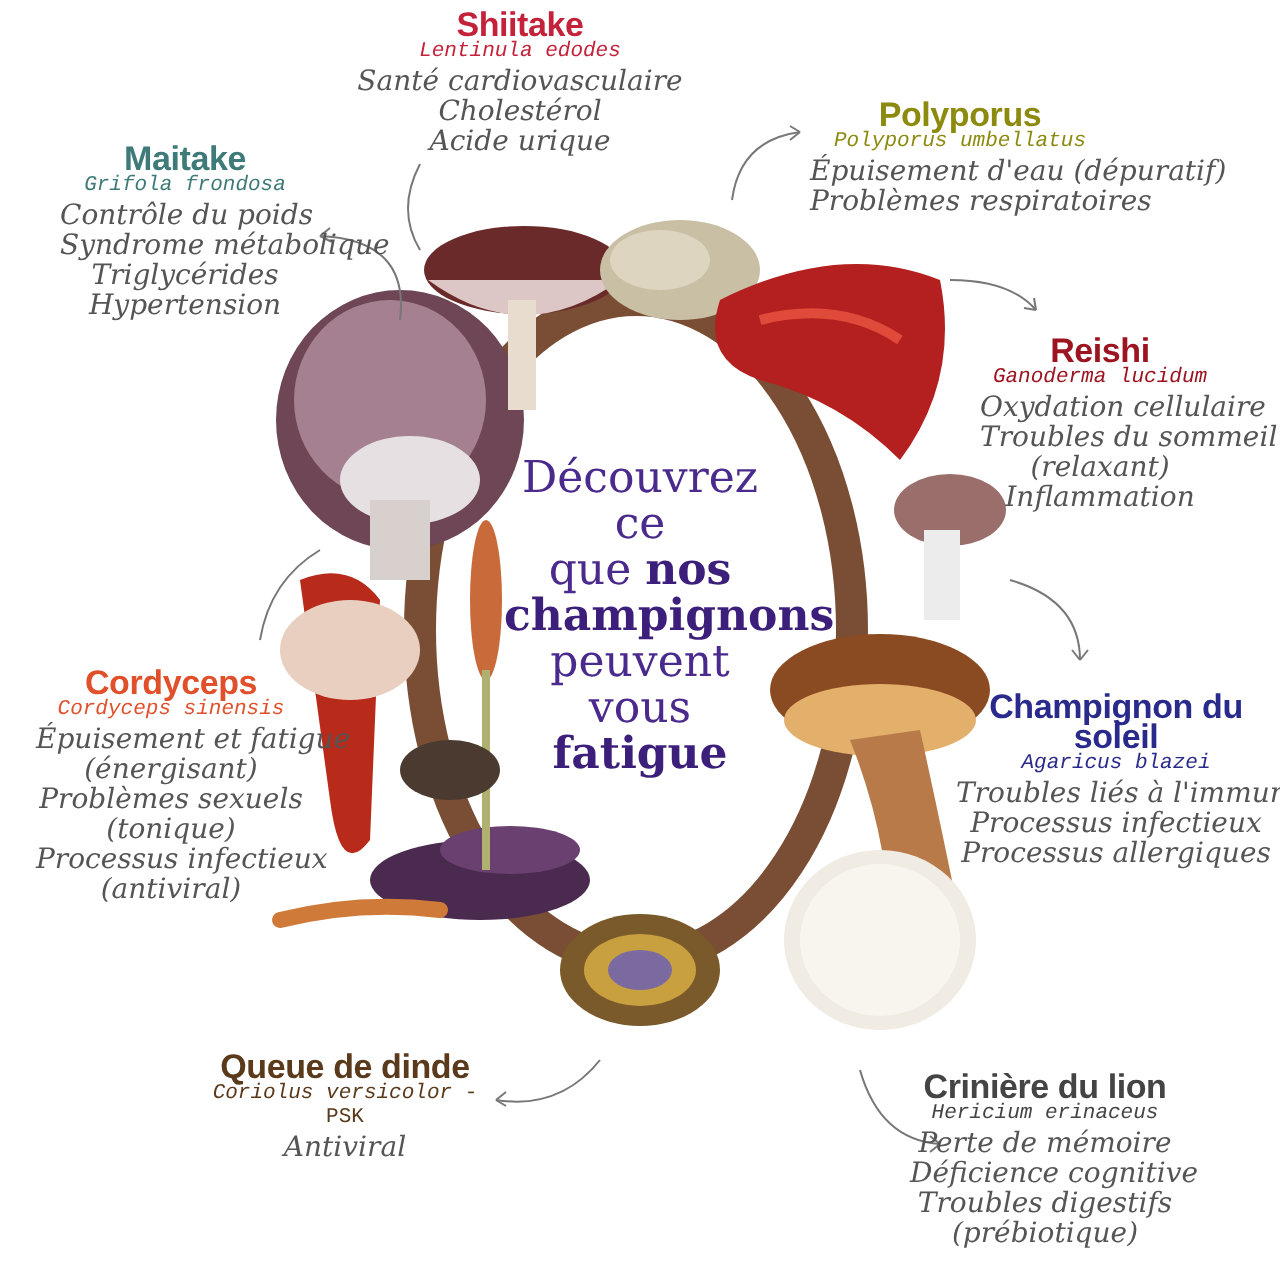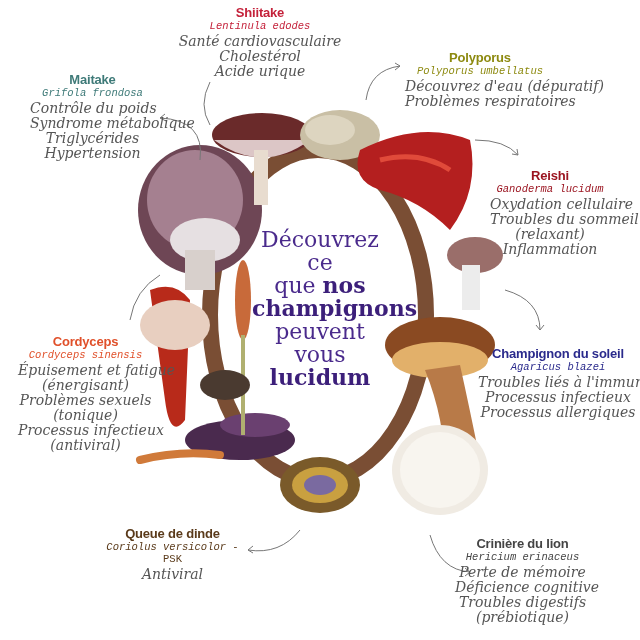--- a/index.html
+++ b/index.html
@@ -1,18 +1,18 @@
 <!DOCTYPE html>
 <html><head>
   <meta charset="utf-8">
   <style>
     html, body { margin: 0; padding: 0; background: #ffffff; }
     body { width: 640px; height: 640px; position: relative; overflow: hidden; font-family: "Liberation Sans", sans-serif; }
     .block { position: absolute; text-align: center; }
-    .name { font-family: "Liberation Sans", sans-serif; font-size: 13px; font-weight: bold; line-height: 15px; letter-spacing: -0.2px; }
+    .name { font-family: "Liberation Sans", sans-serif; font-size: 17px; font-weight: bold; line-height: 15px; letter-spacing: -0.2px; }
     .latin { font-family: Liberation Mono, monospace; font-size: 10.5px; font-style: italic; line-height: 12px; }
     .benefit { font-family: "DejaVu Serif", serif; font-style: italic; font-size: 14px; color: #555; line-height: 15px; }
     .benefits { margin-top: 2px; }
     .benefits div { white-space: nowrap; }
     .psk { font-style: normal; margin-top: 48px; }
     .center-text { position: absolute; left: 252px; top: 228px; width: 136px; text-align: center; font-family: "DejaVu Serif", serif; color: #4a2a8c; font-size: 22px; line-height: 23px; }
     .center-text b { font-weight: bold; color: #3c1f7a; }
     svg.art { position: absolute; left: 0; top: 0; }
   </style>
 </head>
@@ -104,21 +104,21 @@
     <path d="M470 572 l-5 -4 M470 572 l-5 4"></path>
   </g>
 </svg>
 
 <div class="center-text">
   <div>Découvrez ce</div>
   <div><span>que </span><b>nos</b></div>
   <div><b>champignons</b></div>
   <div>peuvent</div>
   <div>vous</div>
-  <div><b>lucidum</b></div>
+  <div><b>fatigue</b></div>
 </div>
 
 <div class="block" style="left:175px; top:5px; width:170px;">
   <div class="name" style="color:#c4213a">Shiitake</div>
   <div class="latin" style="color:#c4213a">Lentinula edodes</div>
   <div class="benefits benefit">
     <div>Santé cardiovasculaire</div>
     <div>Cholestérol</div>
     <div>Acide urique</div>
   </div>
@@ -132,21 +132,21 @@
     <div>Syndrome métabolique</div>
     <div>Triglycérides</div>
     <div>Hypertension</div>
   </div>
 </div>
 
 <div class="block" style="left:405px; top:50px; width:150px;">
   <div class="name" style="color:#8d8a10">Polyporus</div>
   <div class="latin" style="color:#8d8a10">Polyporus umbellatus</div>
   <div class="benefits benefit">
-    <div>Découvrez d'eau (dépuratif)</div>
+    <div>Épuisement d'eau (dépuratif)</div>
     <div>Problèmes respiratoires</div>
   </div>
 </div>
 
 <div class="block" style="left:490px; top:168px; width:120px;">
   <div class="name" style="color:#9b1420">Reishi</div>
   <div class="latin" style="color:#9b1420">Ganoderma lucidum</div>
   <div class="benefits benefit">
     <div>Oxydation cellulaire</div>
     <div>Troubles du sommeil</div>

